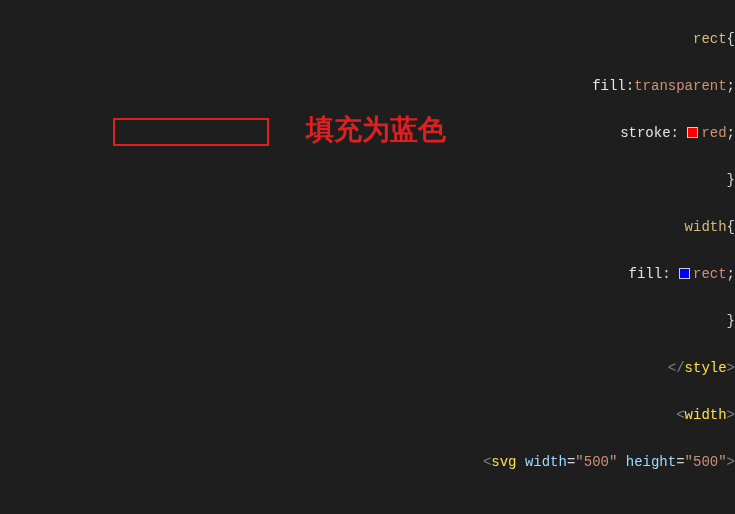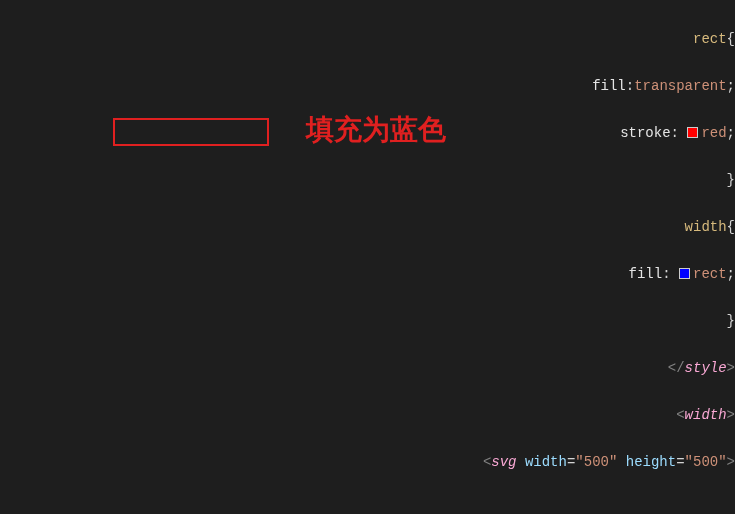--- a/index.html
+++ b/index.html
@@ -13,21 +13,21 @@
     overflow: hidden;
   }
   .editor {
     padding: 4px 0 0 13px;
     white-space: pre;
     color: #d4d4d4;
     position: relative;
   }
   .line { height: 23.5px; text-align: right; }
   .tag-angle { color: #808080; }
-  .tag-name { color: #f9a8d4; font-style: italic; }
+  .tag-name { color: #fde047; }
   .attr-name { color: #9cdcfe; }
   .attr-value { color: #ce9178; }
   .sel { color: #d7ba7d; }
   .prop { color: #e5e5e5; }
   .colon { color: #d4d4d4; }
   .val { color: #ce9178; margin-top: 39px; }
   .brace { color: #d4d4d4; }
   .swatch {
     display: inline-block;
     width: 11px;

